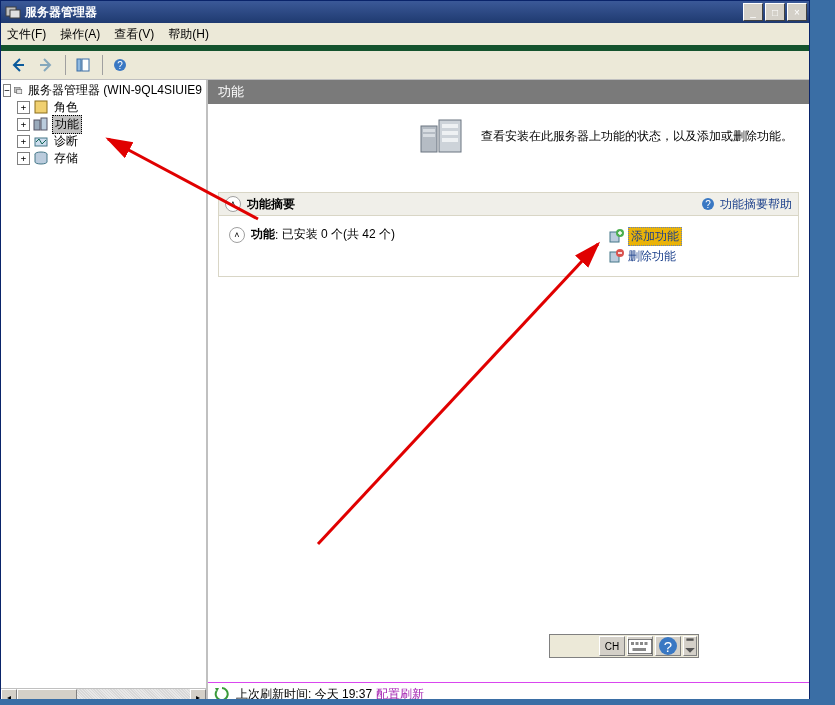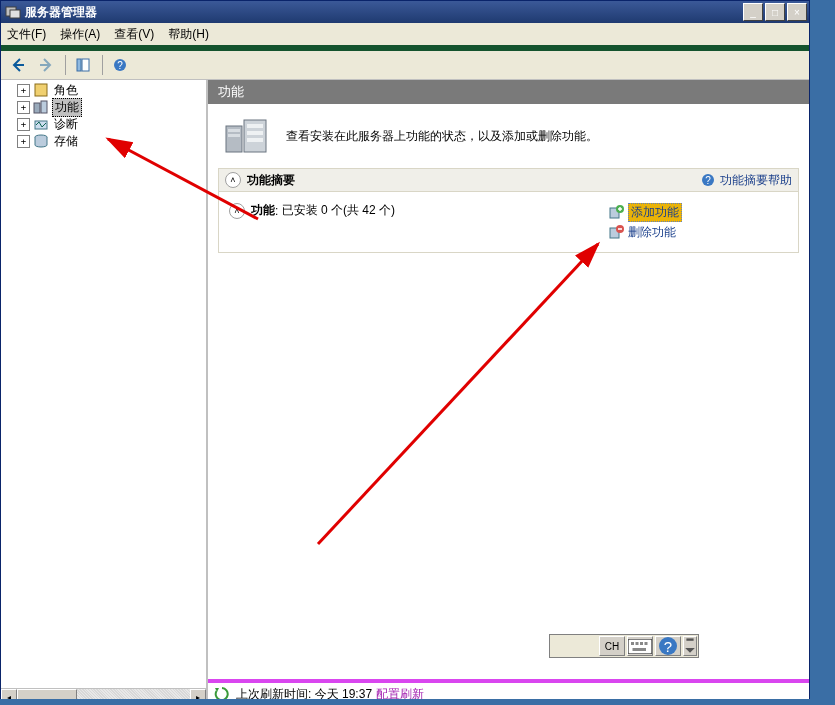--- a/index.html
+++ b/index.html
@@ -33,41 +33,41 @@
   .node .label.selected{background:#c0c0c0;border:1px dotted #000;}
   
   .hscroll{position:absolute;bottom:0;left:0;right:0;height:16px;background:#ece9d8;display:flex;border-top:1px solid #c0c0c0;}
   .sbtn{width:16px;height:16px;background:#d4d0c8;border:1px solid #fff;border-right-color:#808080;border-bottom-color:#808080;box-sizing:border-box;display:flex;align-items:center;justify-content:center;font-size:8px;}
   .strack{flex:1;background:repeating-linear-gradient(45deg,#e8e8e8,#e8e8e8 1px,#d8d8d8 1px,#d8d8d8 2px);}
   .thumb{width:60px;height:14px;background:#d4d0c8;border:1px solid #fff;border-right-color:#808080;border-bottom-color:#808080;box-sizing:border-box;}
   
   .content{flex:1;display:flex;flex-direction:column;background:#fff;position:relative;}
   .content-header{height:24px;background:#7a7a7a;color:#fff;display:flex;align-items:center;padding-left:10px;font-size:13px;}
   .content-body{flex:1;padding:0;position:relative;}
-  .summary-row{display:flex;align-items:center;padding:12px 16px 12px 16px;}
+  .summary-row{display:flex;align-items:center;padding:12px 16px 36px 16px;justify-content:flex-end;}
   .bigicon{width:46px;height:40px;margin-right:16px;}
   .summary-text{font-size:12px;}
   
   .group{margin:0 10px;}
   .group-header{background:#f0efe9;border:1px solid #d9d6c6;height:22px;display:flex;align-items:center;padding:0 6px;}
   .chev{width:14px;height:14px;border:1px solid #a0a0a0;border-radius:50%;display:flex;align-items:center;justify-content:center;font-size:9px;margin-right:6px;background:#fff;}
   .group-header .title{font-weight:bold;flex:1;}
   .group-header .helpicon{width:16px;height:16px;margin-right:4px;}
   .group-header .helplink{color:#1a3f8b;}
   .group-body{border:1px solid #d9d6c6;border-top:none;padding:10px;display:flex;}
   .group-body .left{flex:1;}
   .group-body .right{width:180px;}
   .featline{display:flex;align-items:center;}
   .featline b{font-weight:bold;}
   .actionlink{display:flex;align-items:center;height:20px;}
   .actionlink .smicon{width:16px;height:16px;margin-right:4px;}
   .actionlink .lnk{color:#1a3f8b;}
   .actionlink.sel .lnk{border:1px dotted #6080c0;background:#eab308;padding:0 2px;}
   
-  .statusbar{position:absolute;bottom:0;left:0;right:0;height:22px;border-top:4px solid #d946ef;display:flex;align-items:center;padding-left:6px;background:#fff;}
+  .statusbar{position:absolute;bottom:0;left:0;right:0;height:22px;border-top:1px solid #d946ef;display:flex;align-items:center;padding-left:6px;background:#fff;}
   .statusbar .refresh-icon{width:16px;height:16px;margin-right:6px;}
   .statusbar .lnk{color:#a21caf;margin-left:4px;}
   
   .ime{position:absolute;right:110px;top:530px;display:flex;background:#ece9d8;border:1px solid #808080;height:22px;align-items:center;padding-left:48px;}
   .ime .btn{width:26px;height:20px;border:1px solid #fff;border-right-color:#808080;border-bottom-color:#808080;box-sizing:border-box;margin:0 1px;display:flex;align-items:center;justify-content:center;font-size:10px;background:#d4d0c8;}
   
   .arrow{position:absolute;pointer-events:none;}
   
   svg{display:block;}
 </style>
@@ -125,20 +125,30 @@
           <circle cx="8" cy="8" r="6" fill="#3a78c3"></circle>
           <text x="8" y="12" text-anchor="middle" font-size="10" fill="#fff" font-family="Arial">?</text>
         </svg>
     </div>
   </div>
 
   <div class="client">
 
     <div class="treepanel">
       <div class="tree">
+        <div class="node" style="padding-left:0">
+          <span class="twisty minus"></span>
+          <span class="nodeicon">
+            <svg viewBox="0 0 16 16">
+                <rect x="1" y="3" width="10" height="9" fill="#c0c0c0" stroke="#555"></rect>
+                <rect x="5" y="6" width="9" height="8" fill="#e8e8e8" stroke="#555"></rect>
+              </svg>
+          </span>
+          <span class="label">服务器管理器 (WIN-9QL4SIUIE9</span>
+        </div>
         <div class="node" style="padding-left:14px">
           <span class="twisty plus"></span>
           <span class="nodeicon">
             <svg viewBox="0 0 16 16">
                 <rect x="2" y="2" width="12" height="12" fill="#f0d070" stroke="#8a6d1a"></rect>
               </svg>
           </span>
           <span class="label">角色</span>
         </div>
         <div class="node" style="padding-left:14px">

